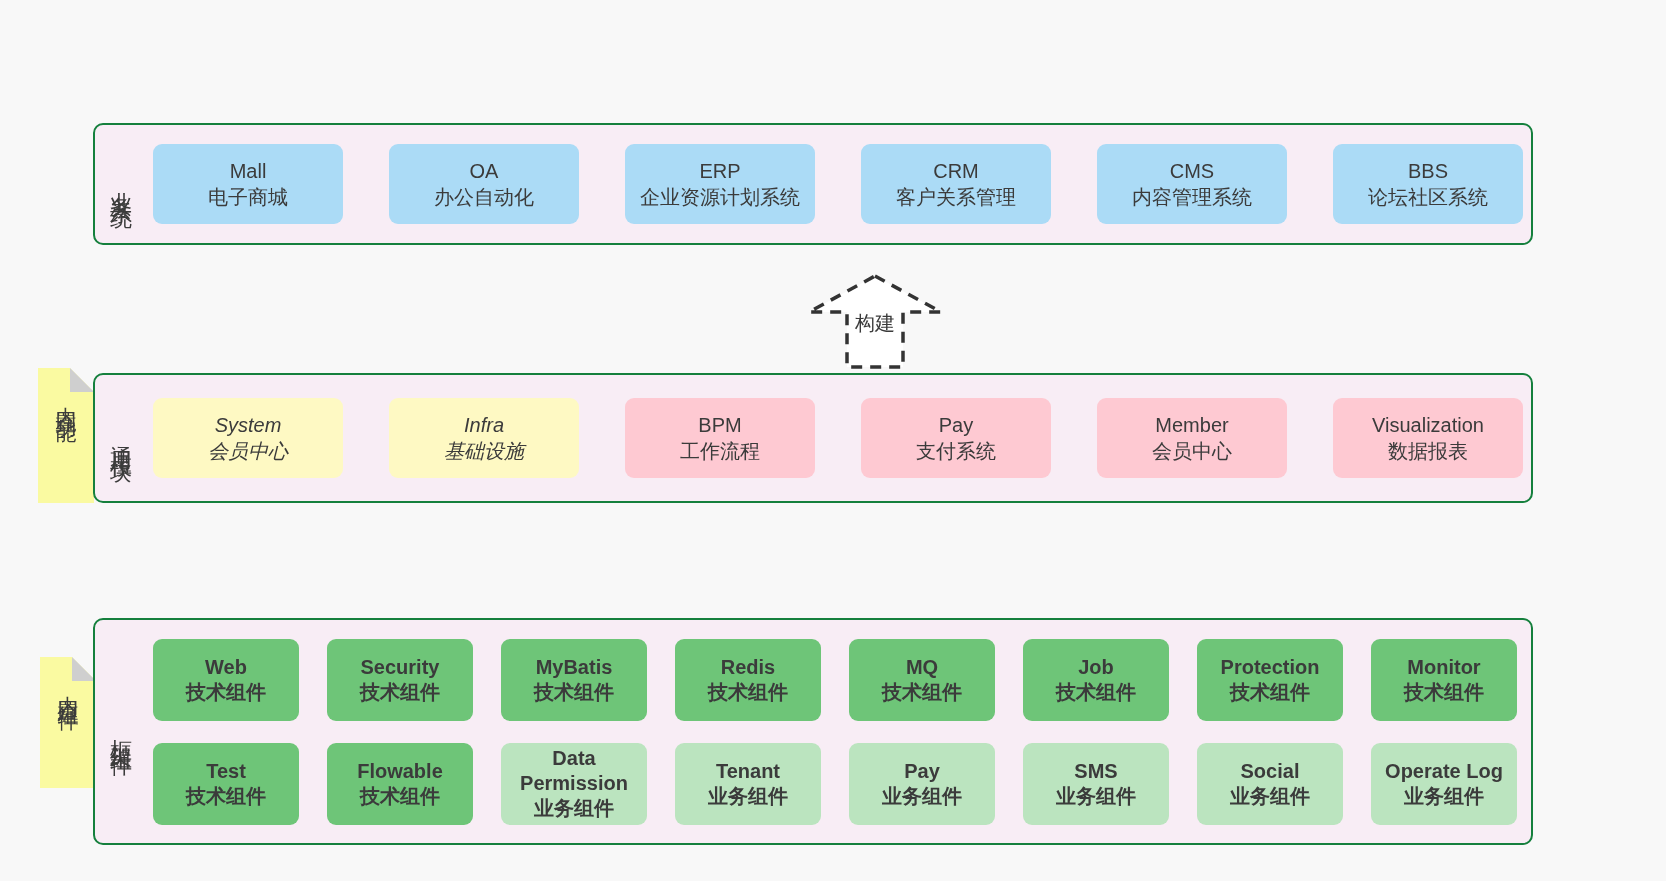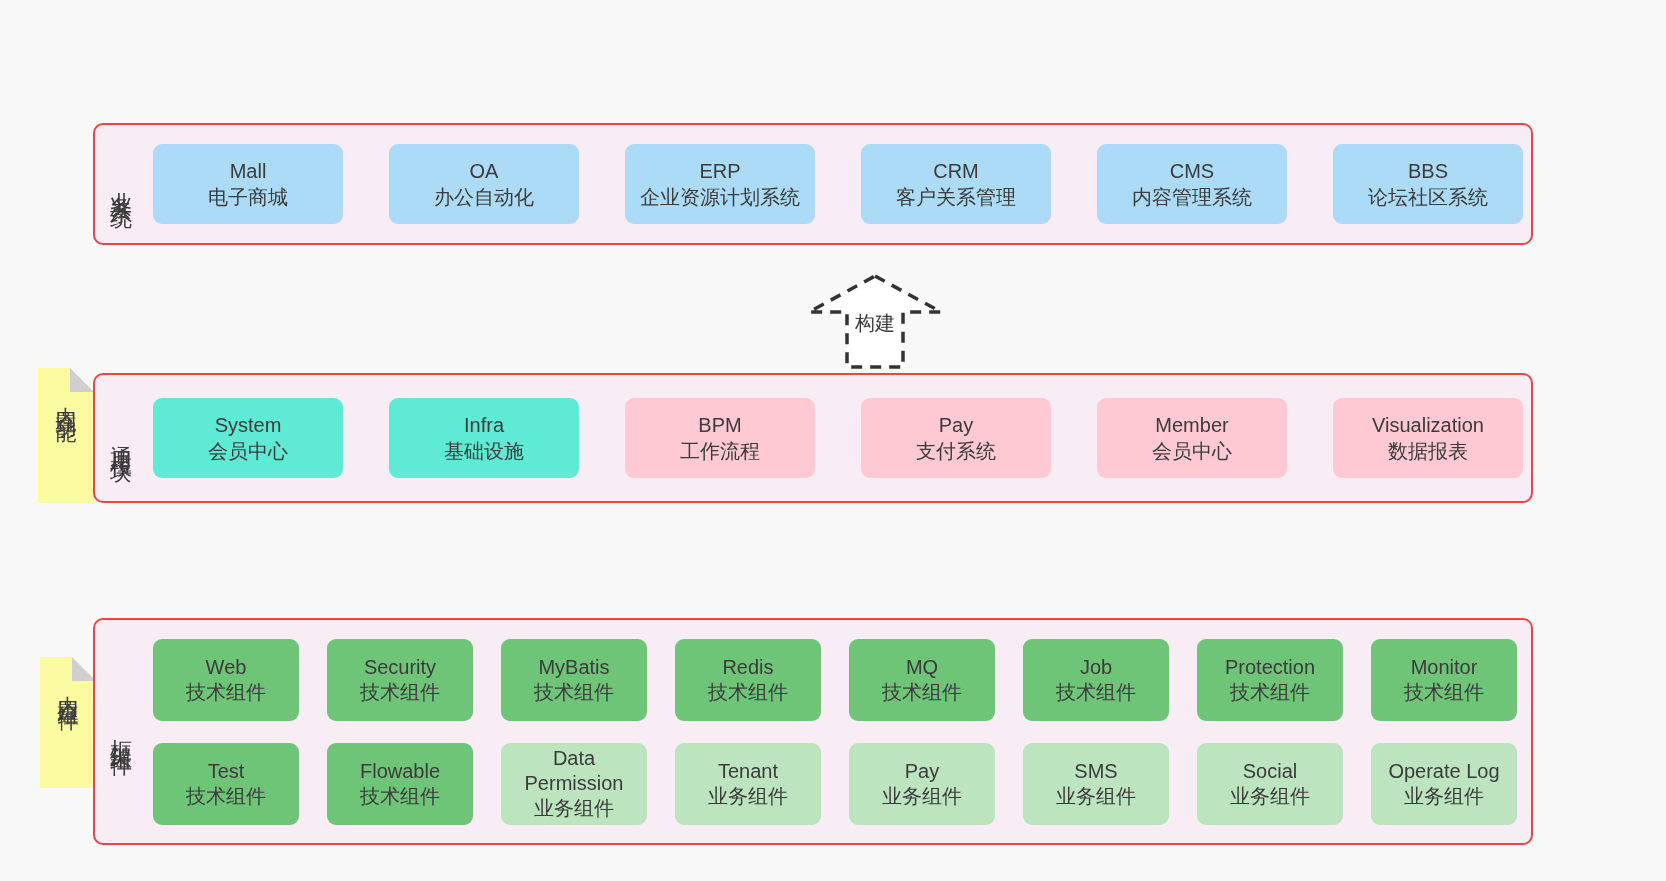--- a/index.html
+++ b/index.html
@@ -1,46 +1,46 @@
 <!DOCTYPE html>
 <html><head>
 <meta charset="utf-8">
 <style>
   html,body { margin:0; padding:0; background:#f8f8f8; }
   body { font-family:"Liberation Sans","DejaVu Sans",sans-serif; color:#3b3b3b; }
   .canvas { position:relative; width:1666px; height:881px; background:#f8f8f8; overflow:hidden; }
 
   .layer {
     position:absolute; left:93px; width:1440px; box-sizing:border-box;
-    background:#f8edf5; border:2px solid #ef4444; border-radius:10px;
+    background:#f8edf5; border:2px solid #15803d; border-radius:10px;
     display:flex; align-items:center; gap:46px; padding-left:58px; z-index:1;
   }
   .layer-top { top:123px; height:122px; }
   .layer-mid { top:373px; height:130px; }
   .layer-bottom {
     top:618px; height:227px;
     flex-direction:column; align-items:flex-start; justify-content:center; gap:22px;
   }
-  .brow { display:flex; gap:28px; }
+  .brow { display:flex; gap:28px;font-weight:bold; }
 
   .vlabel {
     position:absolute; left:11px; top:50%; transform:translateY(-50%);
     writing-mode:vertical-rl; text-orientation:upright;
     font-size:22px; letter-spacing:5px; color:#3b3b3b; white-space:nowrap;
   }
 
   .box {
     border-radius:9px; display:flex; flex-direction:column;
     align-items:center; justify-content:center; text-align:center;
     font-size:20px; line-height:1.3;
   }
   .box.wide  { width:190px; height:80px; flex:none; }
   .box.small { width:146px; height:82px; flex:none; line-height:1.25; }
   .blue       { background:#abdbf6; }
-  .red        { background:#5eead4; }
+  .red        { background:#fef9c3;font-style:italic; }
   .pink       { background:#fec9d2; }
   .green      { background:#6ec578; }
   .lightgreen { background:#bbe4bf; }
 
   .sticky {
     position:absolute; width:56px; background:#fafaa1; z-index:0;
     clip-path:polygon(0 0, calc(100% - 24px) 0, 100% 24px, 100% 100%, 0 100%);
     display:flex; justify-content:center;
   }
   .sticky .fold { position:absolute; right:0; top:0; width:24px; height:24px; background:#cfcfcf; }

